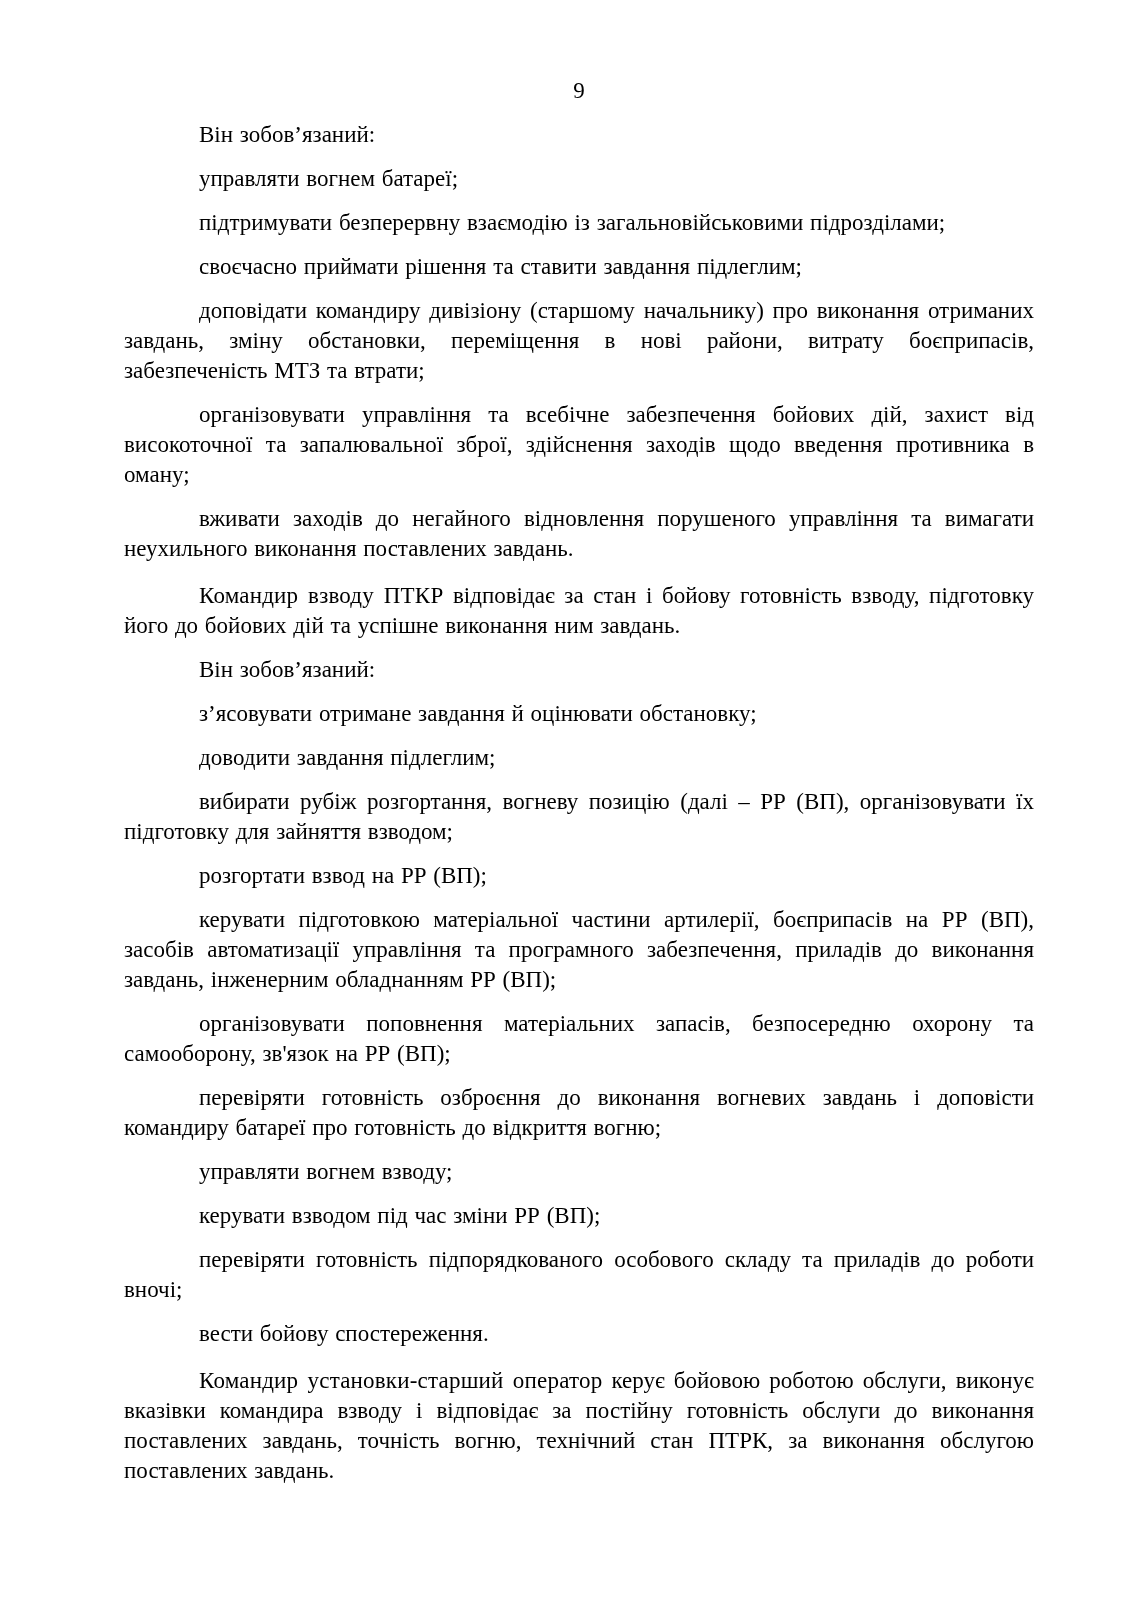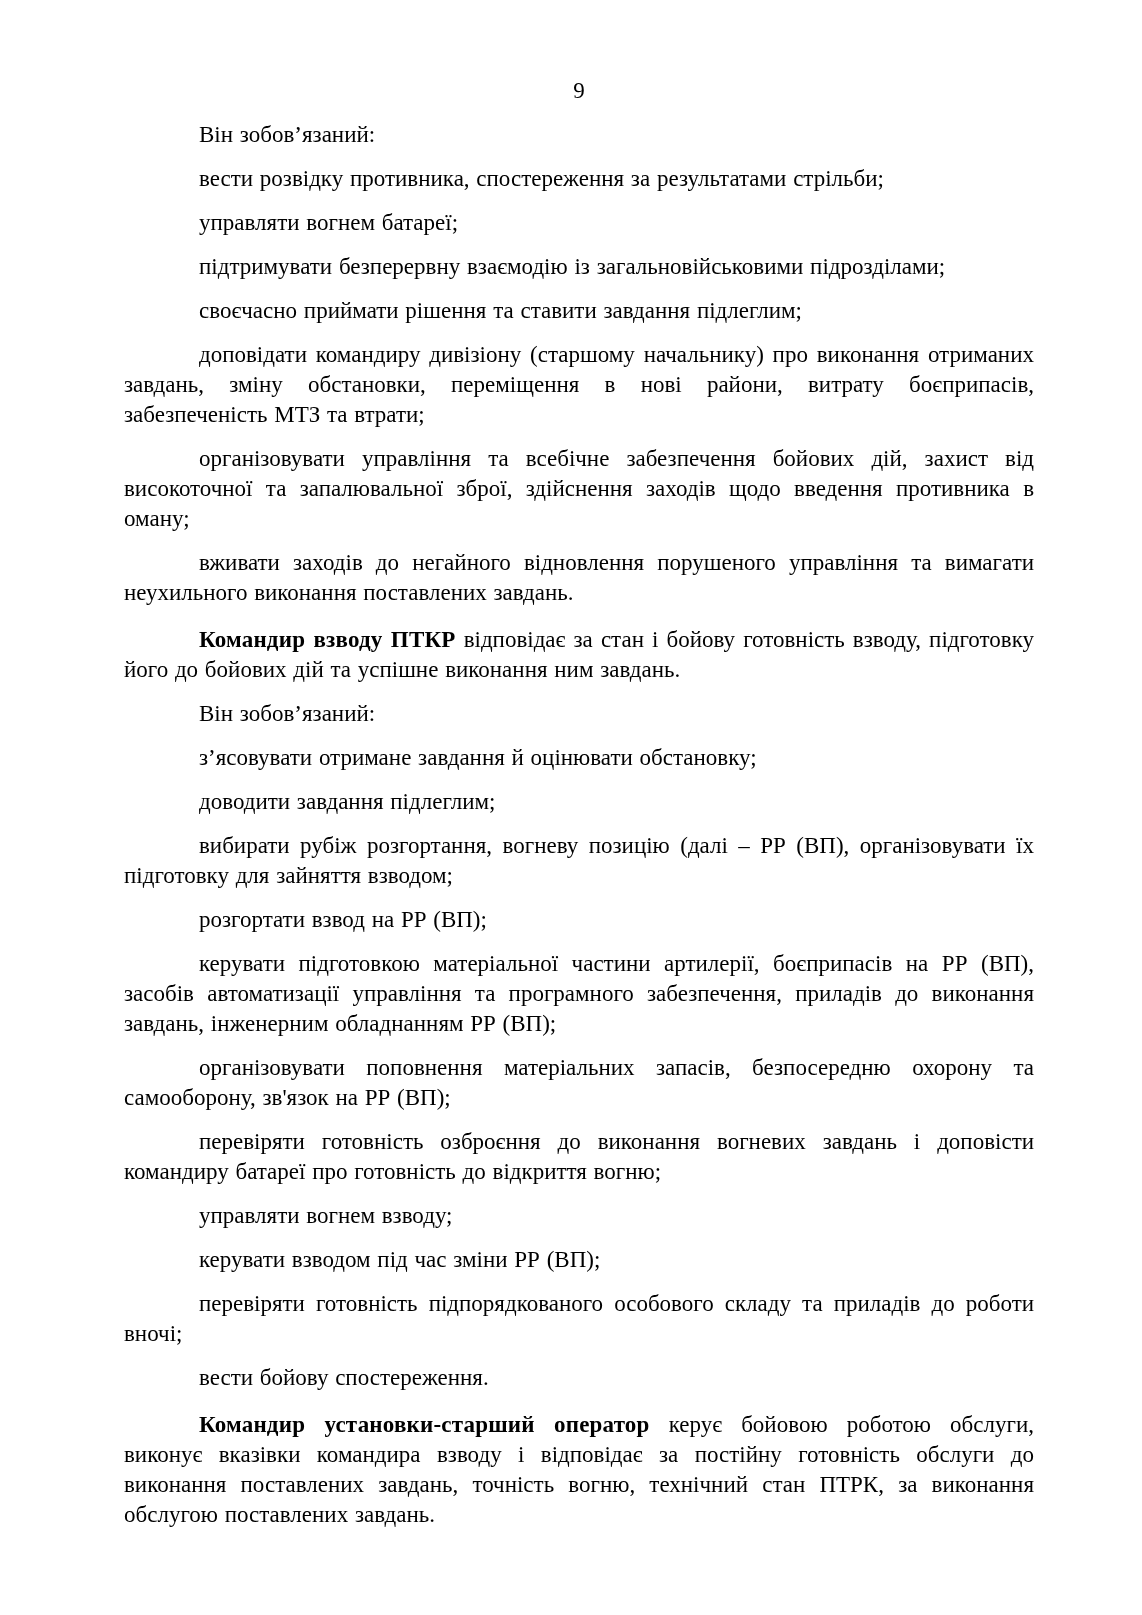--- a/index.html
+++ b/index.html
@@ -30,32 +30,31 @@
     line-height: 30px;
     text-align: justify;
     text-align-last: left;
     text-indent: 75px;
     word-spacing: 1px;
   }
   .doc-body p.section-start {
     margin-top: 17px;
   }
   .doc-body b {
-    font-weight: bold;
+    font-weight: normal;
     letter-spacing: 0.2px;
   }
 </style>
 </head>
 <body>
 
 <div class="page">
   <div class="page-number">9</div>
   <div class="doc-body">
       <p class="para indent">Він зобов’язаний:</p>
-      <p class="para indent">вести розвідку противника, спостереження за результатами стрільби;</p>
       <p class="para indent">управляти вогнем батареї;</p>
       <p class="para indent">підтримувати безперервну взаємодію із загальновійськовими підрозділами;</p>
       <p class="para indent">своєчасно приймати рішення та ставити завдання підлеглим;</p>
       <p class="para indent">доповідати командиру дивізіону (старшому начальнику) про виконання отриманих завдань, зміну обстановки, переміщення в нові райони, витрату боєприпасів, забезпеченість МТЗ та втрати;</p>
       <p class="para indent">організовувати управління та всебічне забезпечення бойових дій, захист від високоточної та запалювальної зброї, здійснення заходів щодо введення противника в оману;</p>
       <p class="para indent">вживати заходів до негайного відновлення порушеного управління та вимагати неухильного виконання поставлених завдань.</p>
       <p class="para indent section-start"><b>Командир взводу ПТКР</b> відповідає за стан і бойову готовність взводу, підготовку його до бойових дій та успішне виконання ним завдань.</p>
       <p class="para indent">Він зобов’язаний:</p>
       <p class="para indent">з’ясовувати отримане завдання й оцінювати обстановку;</p>
       <p class="para indent">доводити завдання підлеглим;</p>

